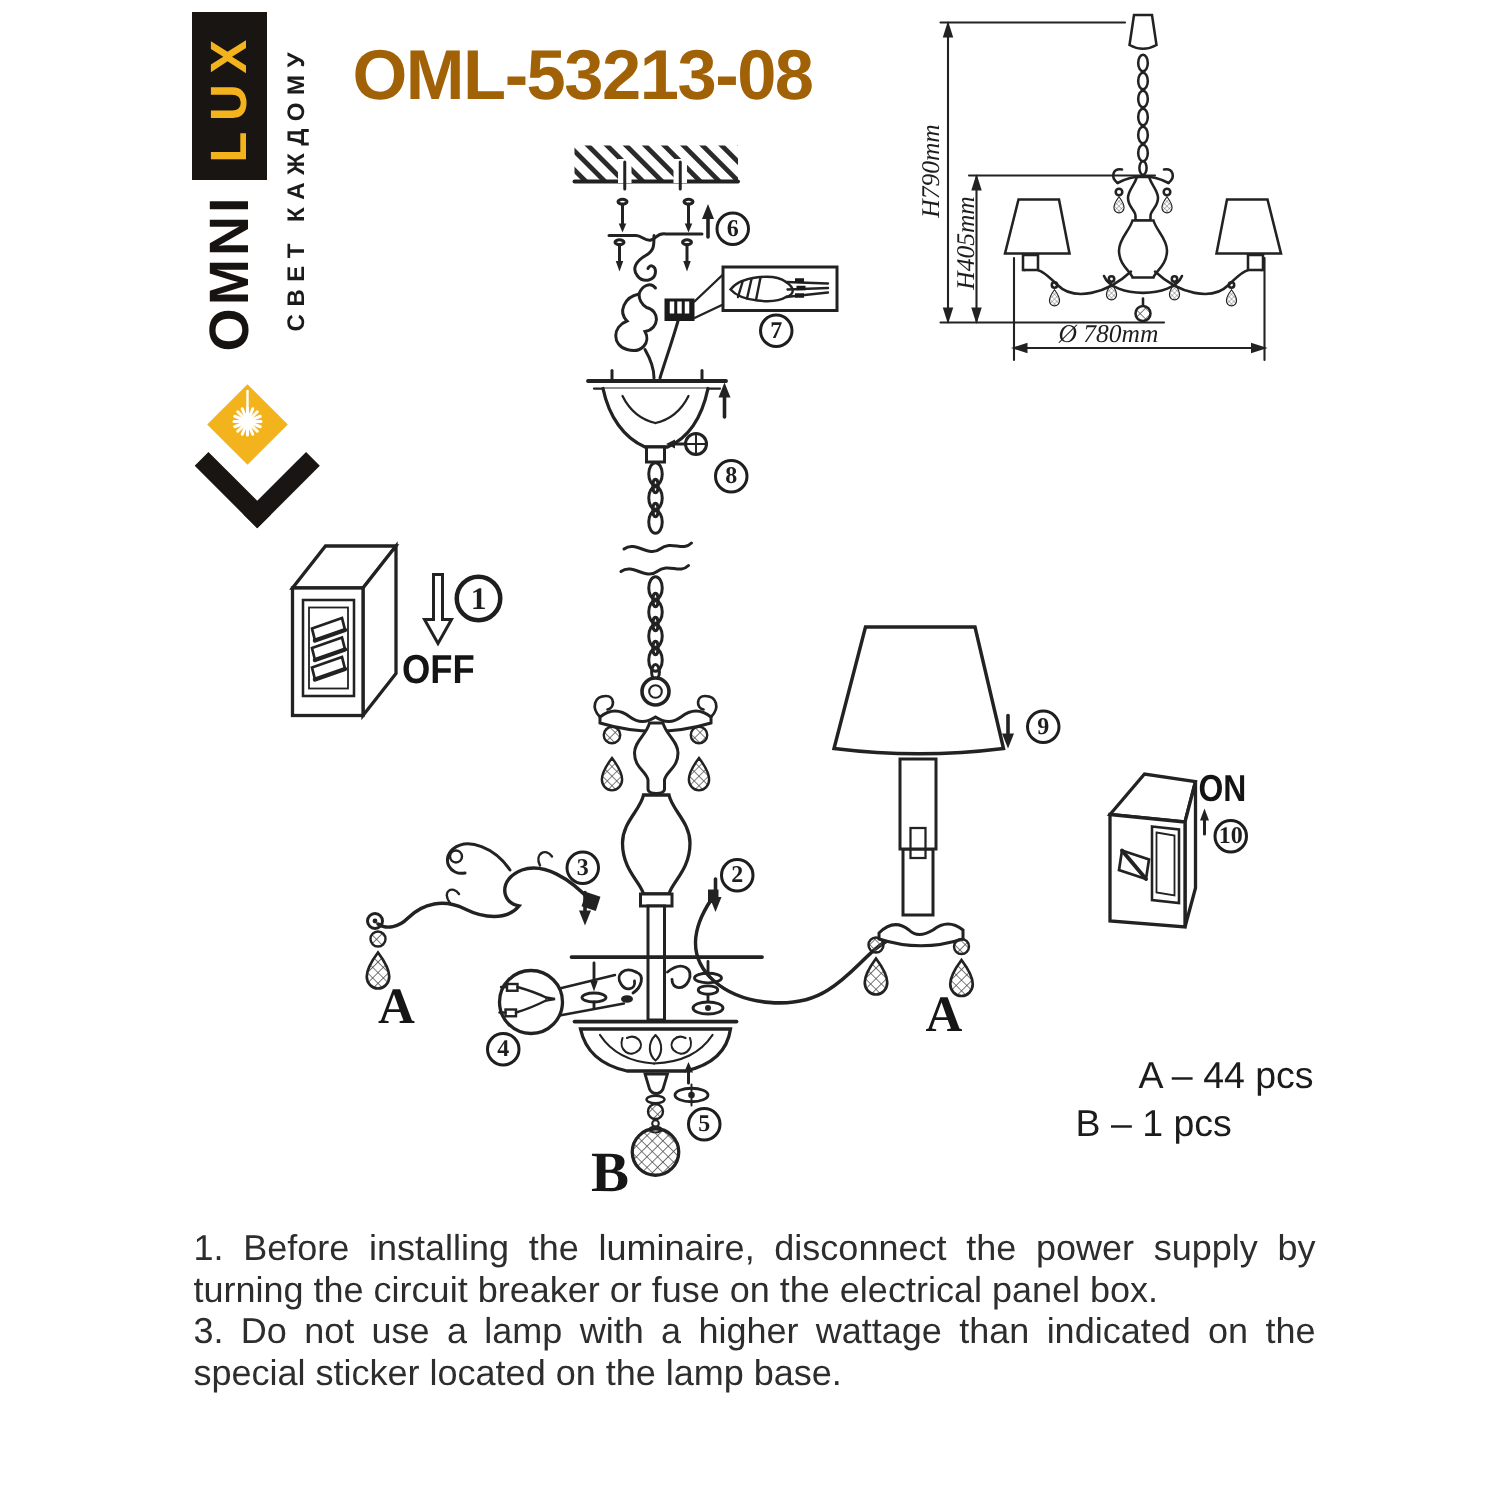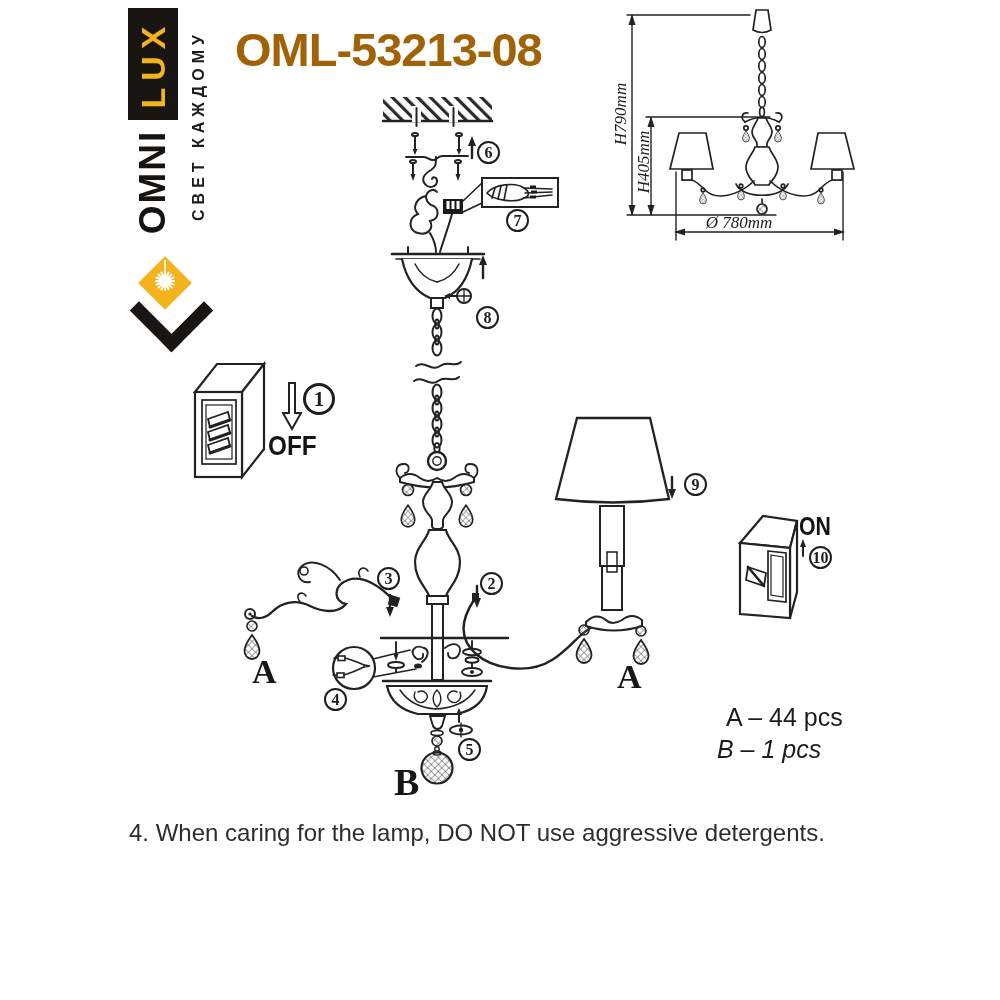--- a/index.html
+++ b/index.html
@@ -42,22 +42,22 @@
 
   
   .switch-label{font-weight:bold;color:#141414;white-space:nowrap;}
   .lbl-off{left:268px;top:431px;font-size:27px;transform:scaleX(.9);transform-origin:left;}
   .lbl-on{left:799px;top:512px;font-size:25px;transform:scaleX(.85);transform-origin:left;}
   .marker{font-family:"Liberation Serif",serif;font-weight:bold;color:#161616;}
   .mk-a1{left:252px;top:653px;font-size:34px;}
   .mk-a2{left:617px;top:658px;font-size:34px;}
   .mk-b{left:394px;top:760px;font-size:38px;}
   .parts{font-size:25px;color:#1c1c1c;white-space:nowrap;}
-  .parts-a{left:726px;top:703px;}
-  .parts-b{left:717px;top:735px;font-style:italic;}
+  .parts-a{left:759px;top:703px;}
+  .parts-b{left:717px;top:735px;}
 
   
   .instructions{left:129px;top:819px;width:748px;font-size:24px;line-height:27.6px;
     color:#2d2d2d;}
   .instructions p{margin:0;text-align:justify;}
 </style>
 </head>
 <body>
 
 <div class="page">
@@ -406,16 +406,17 @@
   <div class="abs switch-label lbl-on">ON</div>
 
   <div class="abs marker mk-a1">A</div>
   <div class="abs marker mk-a2">A</div>
   <div class="abs marker mk-b">B</div>
 
   <div class="abs parts parts-a">A – 44 pcs</div>
   <div class="abs parts parts-b">B – 1 pcs</div>
 
   <div class="abs instructions">
-    <p>4. When caring for the lamp, DO NOT use aggressive detergents.</p>
+    <p>1. Before installing the luminaire, disconnect the power supply by turning the circuit breaker or fuse on the electrical panel box.</p>
+    <p>3. Do not use a lamp with a higher wattage than indicated on the special sticker located on the lamp base.</p>
   </div>
 
 </div>
 
 </body></html>

